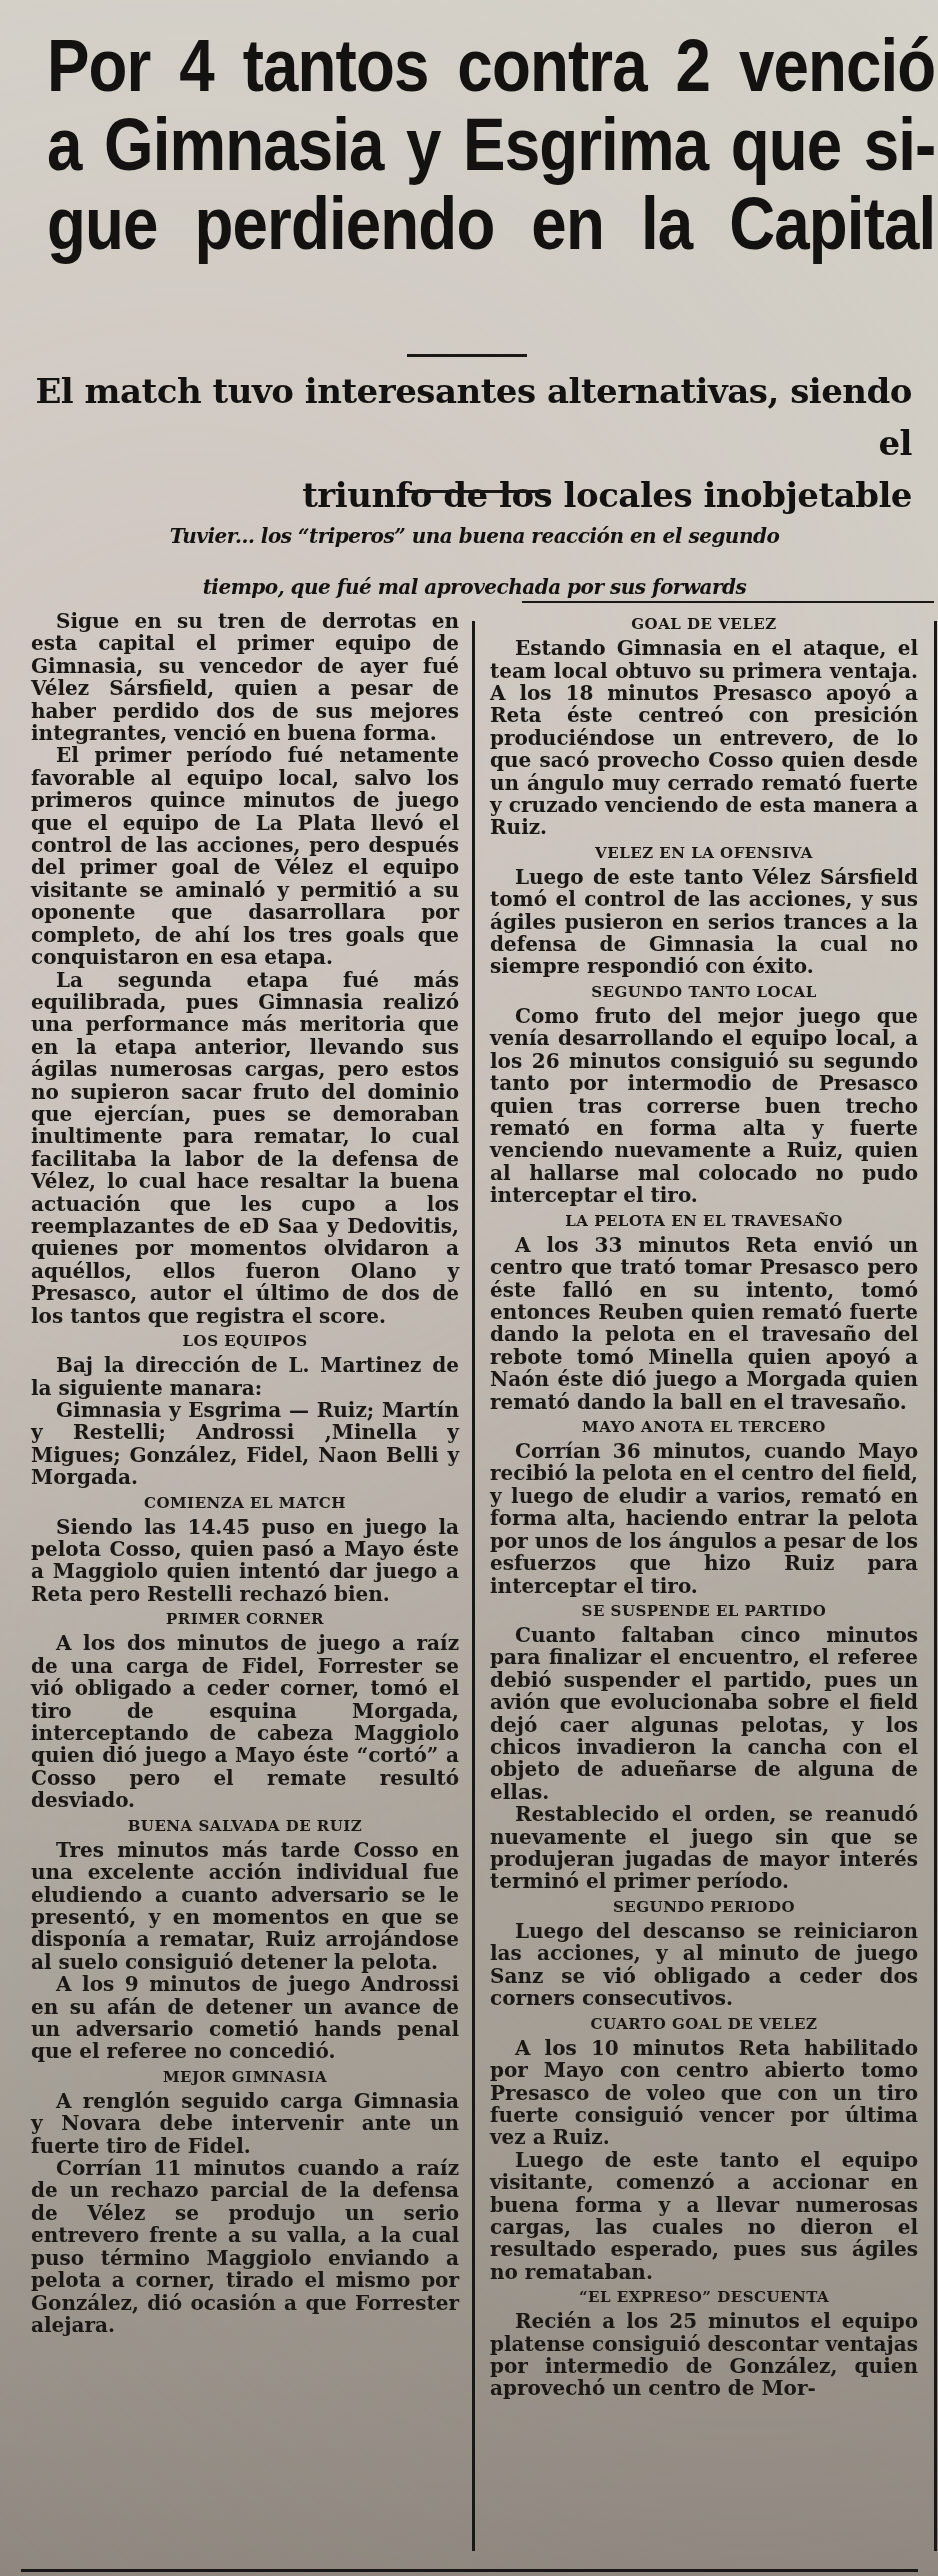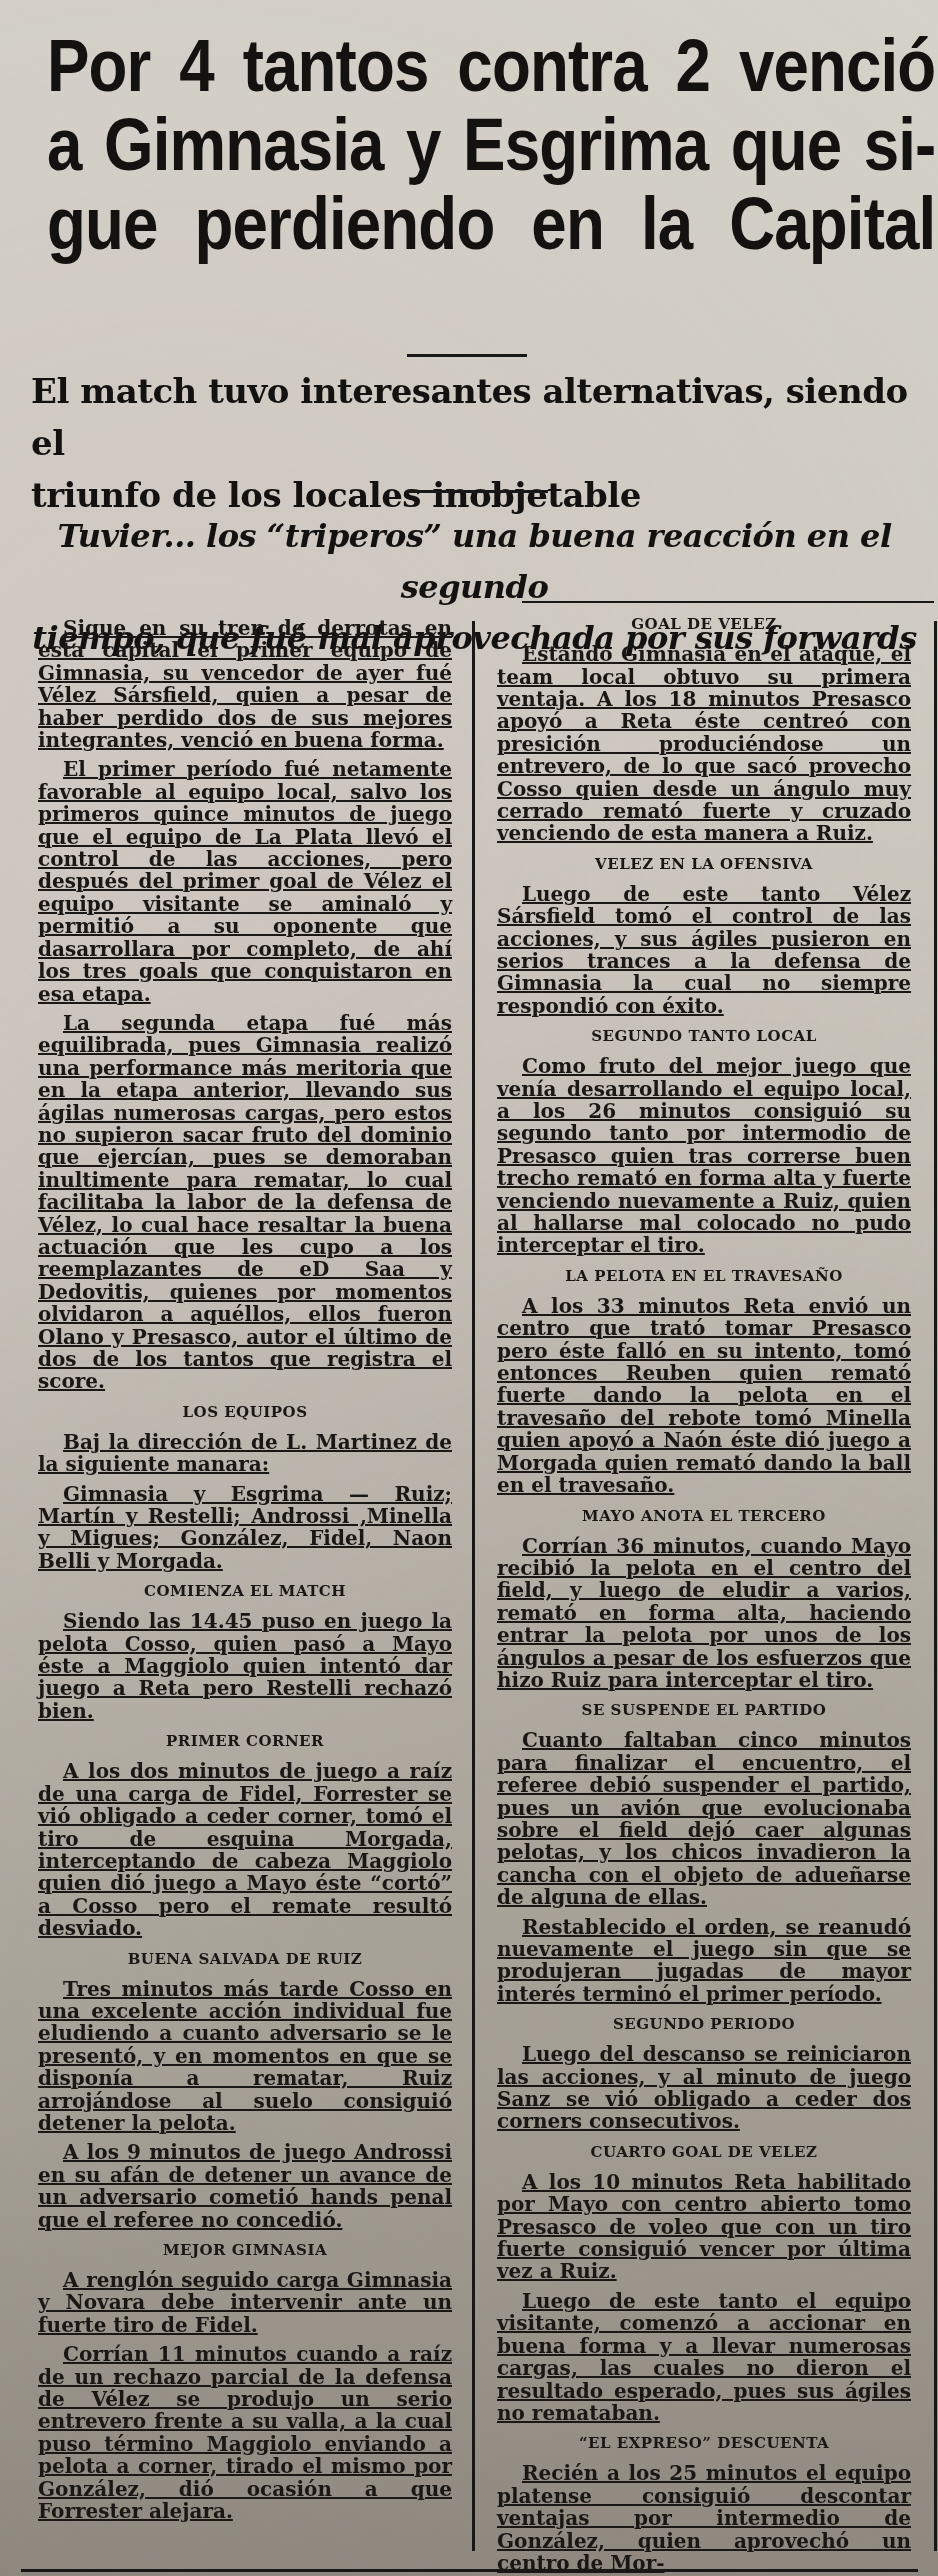--- a/index.html
+++ b/index.html
@@ -20,38 +20,38 @@
   .headline {
     position: absolute; left: 47px; top: 26px; width: 887px;
     font-family: "Liberation Sans", sans-serif;
     font-weight: 700; font-size: 74px; line-height: 79px;
     letter-spacing: -1px; transform: scaleX(0.86); transform-origin: left top;
     width: 1033px; text-align: justify; text-align-last: justify;
   }
   .headline div { white-space: nowrap; }
   .rule-short { position: absolute; height: 3.1px; background: #1a1816; }
   .subhead {
-    position: absolute; left: 31px; top: 365px; width: 881px; text-align: left;
+    position: absolute; left: 31px; top: 365px; width: 881px; text-align: right;
     font-family: "DejaVu Serif", serif; font-weight: 700; font-size: 34px; line-height: 52px;
     letter-spacing: -0.5px;
   }
   .deck {
     position: absolute; left: 26px; top: 511px; width: 897px; text-align: center;
     font-family: "DejaVu Serif", serif; font-weight: 700; font-style: italic;
-    font-size: 32px; line-height: 51px; letter-spacing: -0.5px;
+    font-size: 20px; line-height: 51px; letter-spacing: -0.5px;
   }
   .col {
     position: absolute; top: 610px;
     font-family: "DejaVu Serif", serif; font-weight: 700;
     font-size: 20px; line-height: 22.4px; text-align: justify;
     color: #1a1714;
   }
   .col.left { left: 31px; width: 428px; }
   .col.right { left: 490px; width: 428px; }
-  .col p { margin: 7px; text-indent: 25px; text-decoration: underline; }
+  .col p { margin: 0; text-indent: 25px; }
   .col h3 {
     margin: 2.1px 0 1px 0; text-align: center; font-size: 15px; line-height: 24px;
     letter-spacing: 0.5px; font-weight: 700;
   }
   .divider-v { position: absolute; width: 2.6px; background: #1a1816; }
   .divider-h { position: absolute; height: 3.1px; background: #1a1816; }
 </style>
 </head>
 <body>
 

